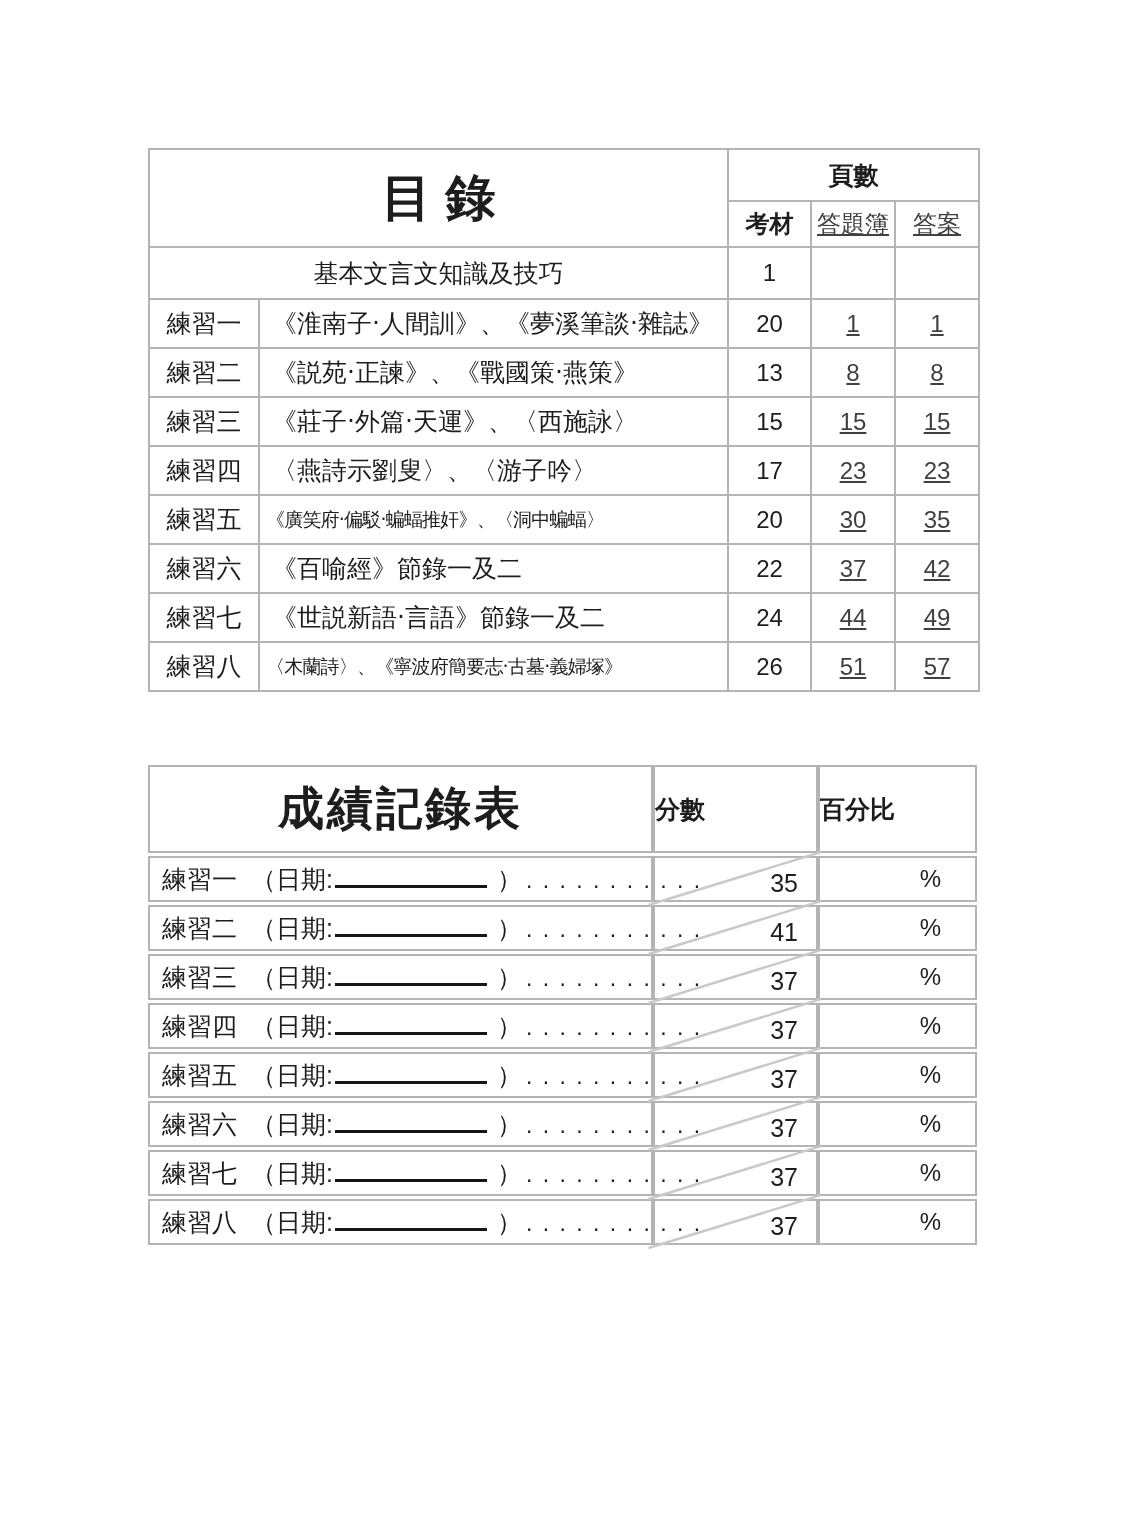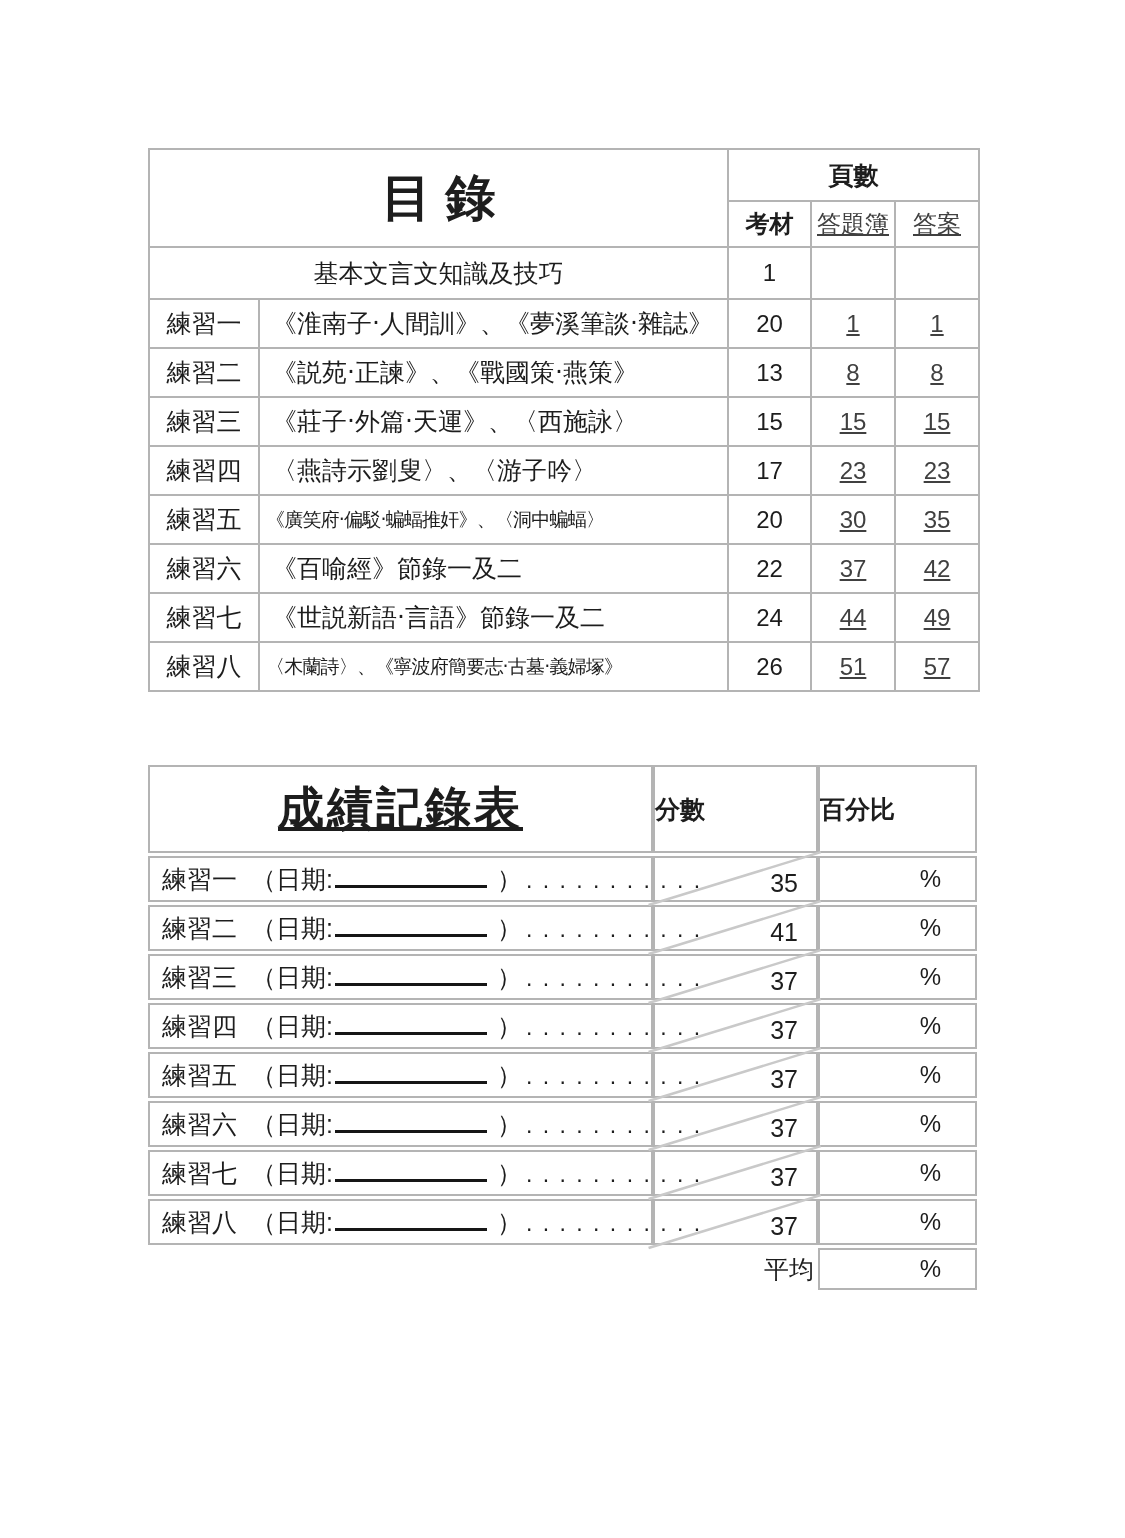--- a/index.html
+++ b/index.html
@@ -55,21 +55,21 @@
     table-layout: fixed;
     font-size: 25px;
   }
   .scores col.s1 { width: 505px; }
   .scores col.s2 { width: 165px; }
   .scores col.s3 { width: 159px; }
   .scores td { border: 2px solid #b4b4b4; vertical-align: middle; padding: 0; }
 
   .sc-title {
     height: 84px; text-align: center;
-    font-size: 46px; font-weight: 600; letter-spacing: 3px; text-decoration: underline;
+    font-size: 46px; font-weight: 600; letter-spacing: 3px;
   }
   .sc-h { height: 84px; text-align: left; font-weight: bold; font-size: 25px; }
 
   .scores .sc-row td { height: 42px; }
   .sr-label { text-align: left; }
   .row-line { display: flex; align-items: baseline; white-space: nowrap; }
   .sr-name { display: inline-block; width: 80px; padding-left: 12px; }
   .sr-date { display: inline-flex; align-items: baseline; margin-left: 14px; }
   .date-line {
     display: inline-block; width: 152px; height: 3px;
@@ -357,20 +357,16 @@
       </td>
       <td class="sr-score">
         <svg class="diag" aria-hidden="true">
               <line x1="-4%" y1="112%" x2="103%" y2="-14%"></line>
             </svg>
         <span class="score-val">37</span>
       </td>
       <td class="sr-pct"><span>%</span></td>
     </tr>
 
-    <tr>
-      <td class="avg-label-cell" colspan="2">平均</td>
-      <td class="sr-pct"><span>%</span></td>
-    </tr>
   </tbody>
     </table>
 
 </div>
 
 </body></html>

